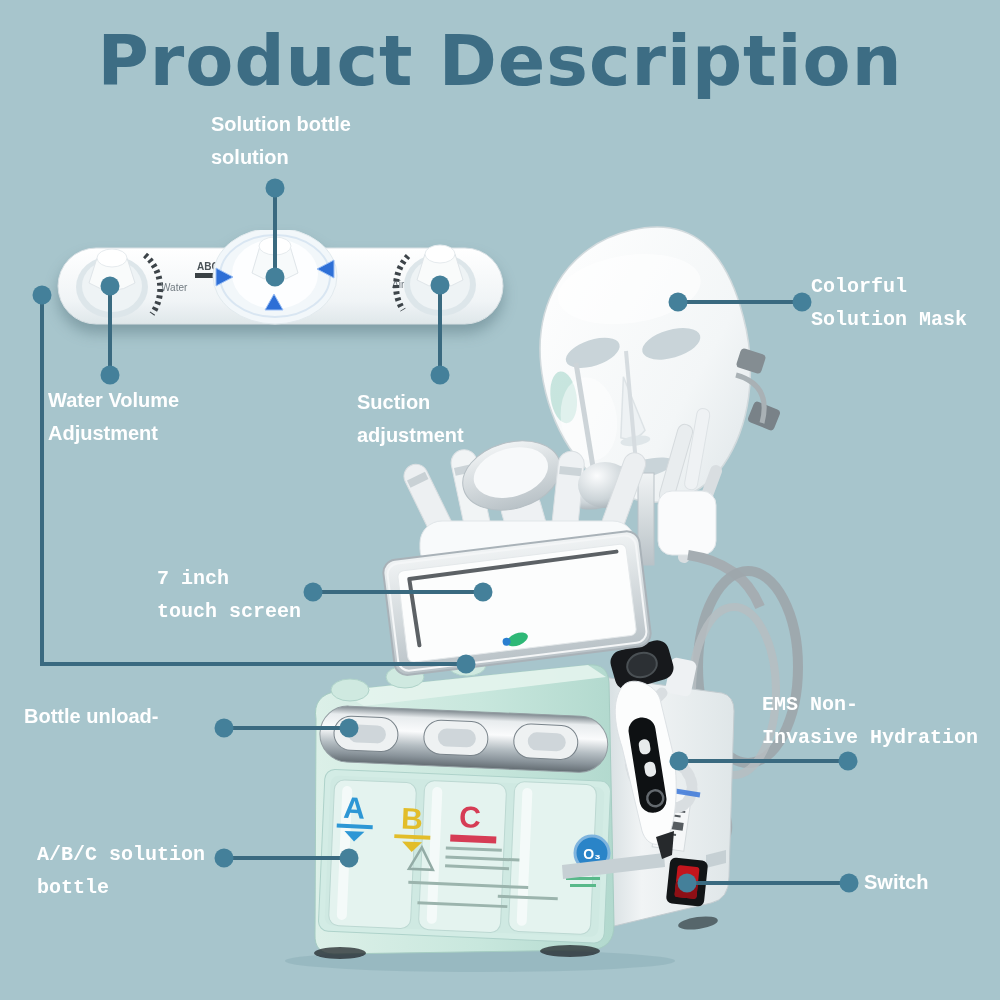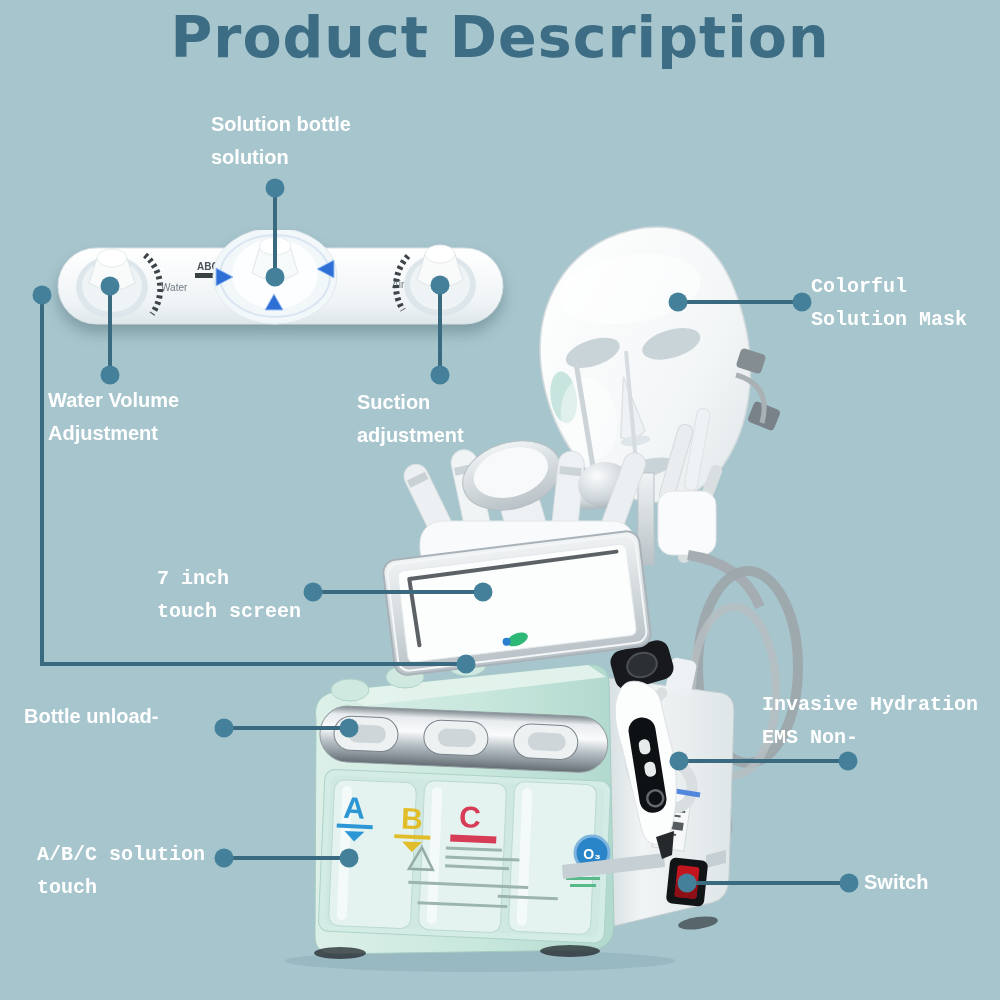--- a/index.html
+++ b/index.html
@@ -1,19 +1,19 @@
 <!DOCTYPE html>
 <html><head>
 <meta charset="utf-8">
 <style>
   html,body{margin:0;padding:0;background:#8fb0b8;}
   .stage{position:relative;width:1000px;height:1000px;margin:0 auto;background:#a7c5cc;overflow:hidden;
          font-family:"DejaVu Sans","Liberation Sans",sans-serif;}
-  .page-title{position:absolute;top:4px;left:0;width:1000px;text-align:center;
-              font-size:57px;font-weight:800;letter-spacing:1px;color:#3d6d84;}
+  .page-title{position:absolute;top:20px;left:0;width:1000px;text-align:center;
+              font-size:70px;font-weight:800;letter-spacing:1px;color:#3d6d84;}
   .co-label{position:absolute;color:#ffffff;font-family:"Liberation Sans",sans-serif;
             font-weight:700;font-size:20px;line-height:33px;white-space:nowrap;}
   .co-label.right{font-family:Liberation Mono, monospace;}
   .abs{position:absolute;}
   svg text{font-family:"Liberation Sans",sans-serif;}
   .panel-svg{filter:drop-shadow(0 9px 7px rgba(70,100,110,0.40));}
 </style>
 </head>
 <body>
 
@@ -349,25 +349,25 @@
     <div>7 inch</div>
     <div>touch screen</div>
   </div>
 
   <div class="co-label" style="left:24px;top:700px">
     <div>Bottle unload-</div>
   </div>
 
   <div class="co-label right" style="right:795px;top:838px">
     <div>A/B/C solution</div>
-    <div>touch</div>
+    <div>bottle</div>
   </div>
 
   <div class="co-label right" style="right:22px;top:688px">
+    <div>EMS Non-</div>
     <div>Invasive Hydration</div>
-    <div>EMS Non-</div>
   </div>
 
   <div class="co-label" style="left:864px;top:866px">
     <div>Switch</div>
   </div>
 
 </div>
 
 </body></html>

